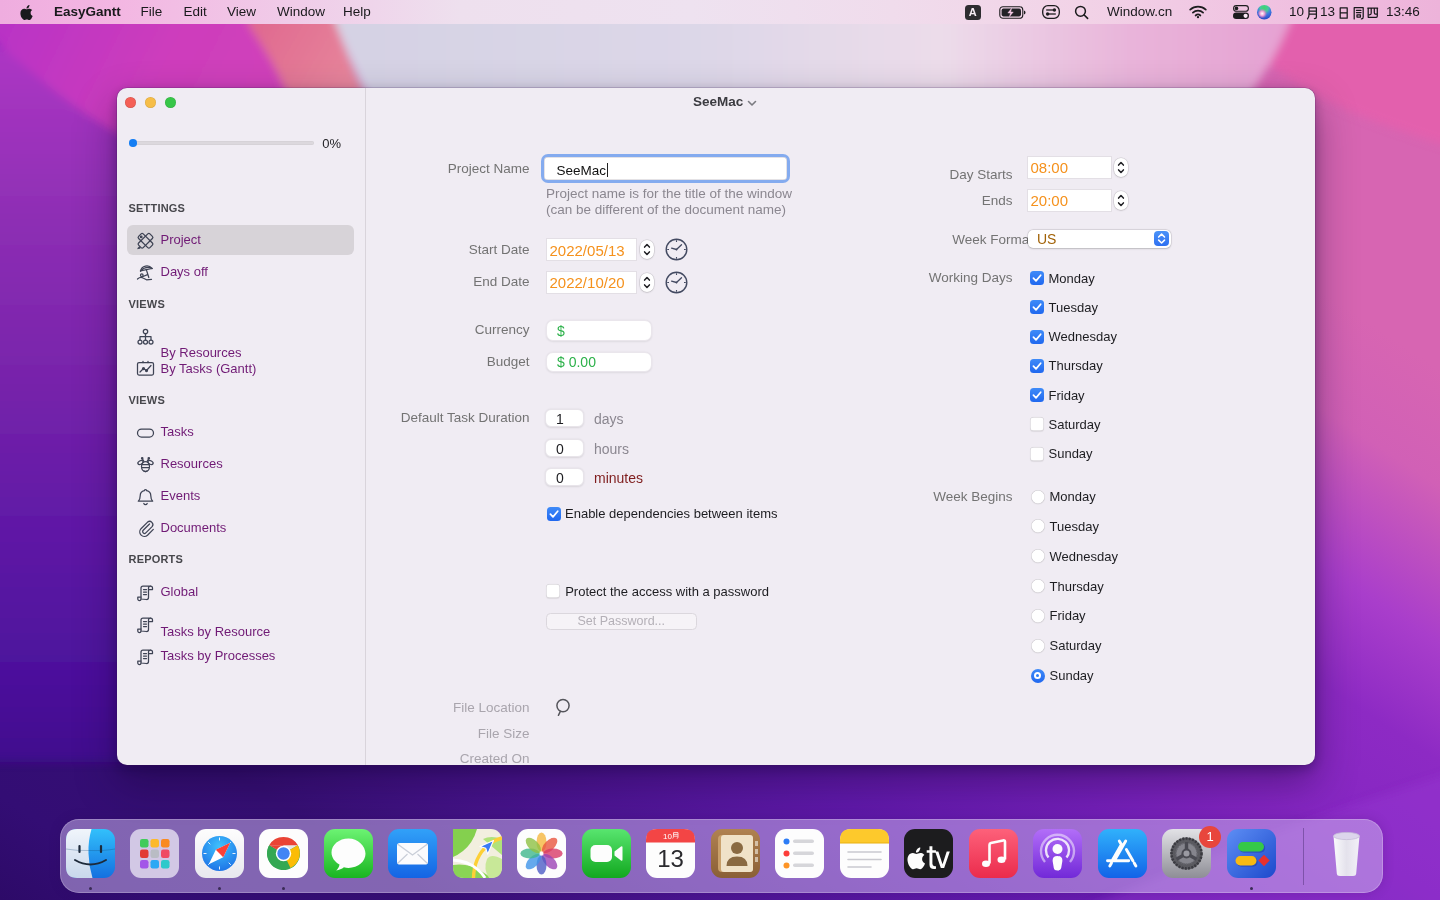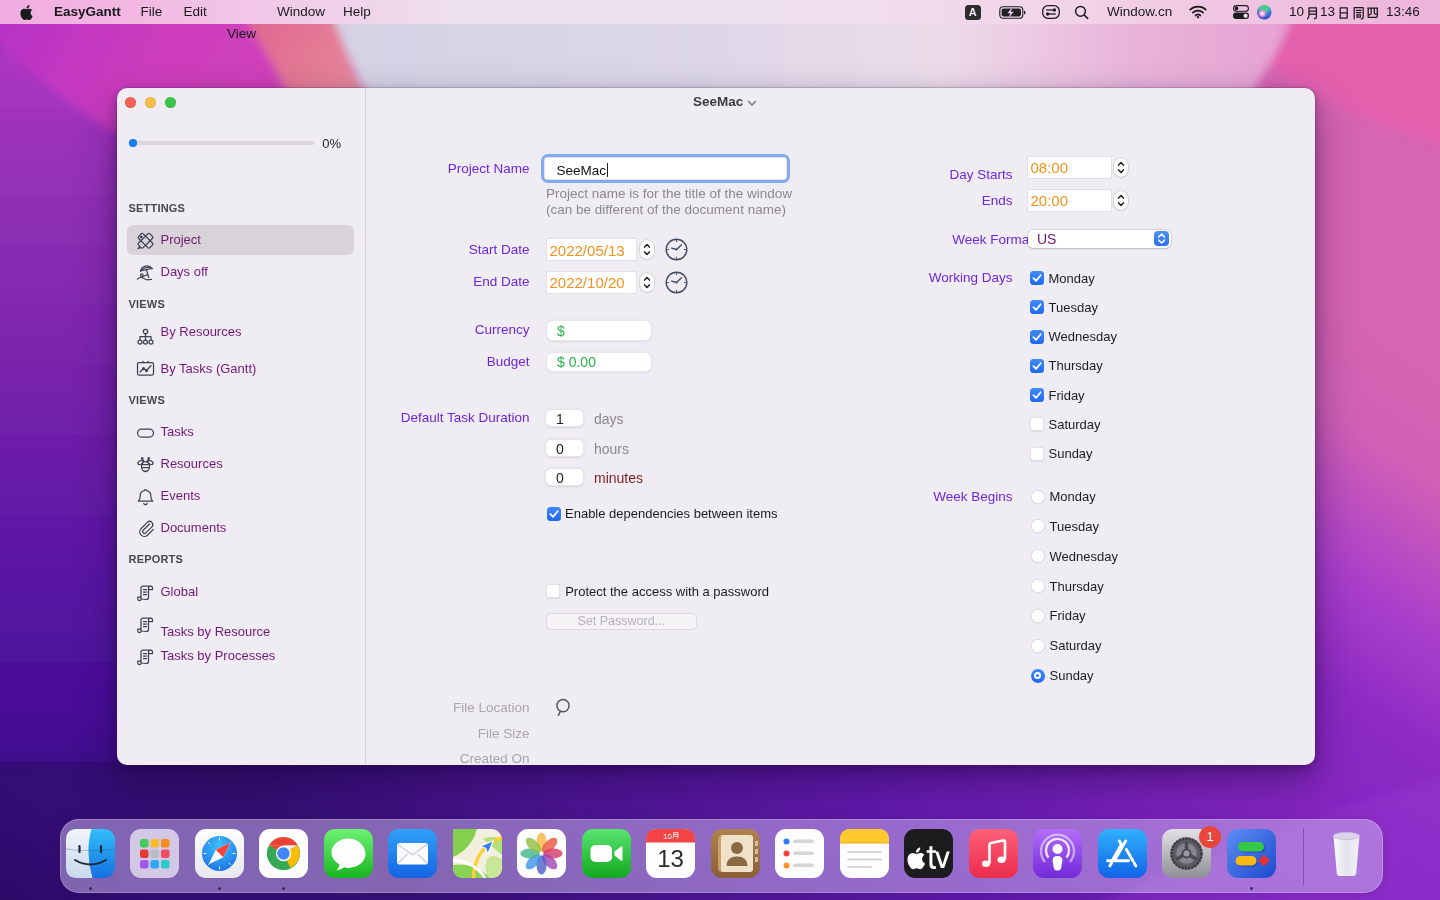--- a/index.html
+++ b/index.html
@@ -13,21 +13,21 @@
  display:flex;align-items:center;font-size:13.5px;color:#19191c;}
 .mitem{position:absolute;top:0;height:24px;line-height:24px;white-space:nowrap;}
 
 #win{position:absolute;left:117px;top:88px;width:1198px;height:677px;background:#f0ecf3;border-radius:10px;z-index:10;
  box-shadow:0 0 0 0.5px rgba(60,20,90,.35), 0 18px 42px rgba(22,2,52,.42), 0 4px 12px rgba(20,0,50,.3);}
 #sidebar{position:absolute;left:0;top:0;width:249px;height:677px;border-right:1px solid #d9d4db;}
 .shead{position:absolute;font-size:11px;font-weight:bold;color:#47474c;letter-spacing:.2px;}
 .srow{position:absolute;left:43.5px;font-size:13px;color:#701a75;white-space:nowrap;}
 .sicon{position:absolute;left:18px;width:21px;height:21px;}
 
-.lbl{position:absolute;font-size:13.5px;color:#6d28d9;white-space:nowrap;text-align:right;}
+.lbl{position:absolute;font-size:13.5px;color:#737373;white-space:nowrap;text-align:right;}
 .glbl{position:absolute;font-size:13.5px;color:#a9a5ad;white-space:nowrap;text-align:right;}
 .fld{position:absolute;background:#fff;border:1px solid #e3dfe5;}
 .stepper{position:absolute;width:14px;height:19px;background:#fff;border-radius:7px;box-shadow:0 0 0 .5px rgba(0,0,0,.12),0 .5px 2px rgba(0,0,0,.18);}
 .chk{position:absolute;width:14px;height:14px;border-radius:3.5px;}
 .chk.on{background:linear-gradient(#3f8bf8,#2068ef);}
 .chk.off{background:#fff;box-shadow:inset 0 0 0 .5px #c9c5cc,0 .5px 1px rgba(0,0,0,.08);}
 .radio{position:absolute;width:14px;height:14px;border-radius:50%;}
 .radio.off{background:#fff;box-shadow:inset 0 0 0 .5px #c9c5cc,0 .5px 1px rgba(0,0,0,.08);}
 .clabel{position:absolute;font-size:13px;color:#1d1d21;white-space:nowrap;}
 .orange{color:#f5911c;}
@@ -97,21 +97,21 @@
 </g>
 </svg>
 
 <div id="menubar">
     <svg class="abs" style="left:20px;top:4.5px" width="13" height="15" viewBox="0 0 814 1000">
       <path fill="#1a1a1c" d="M788.1 340.9c-5.8 4.5-108.2 62.2-108.2 190.5 0 148.4 130.3 200.9 134.2 202.2-.6 3.2-20.7 71.9-68.7 141.9-42.8 61.6-87.5 123.1-155.5 123.1s-85.5-39.5-164-39.5c-76.5 0-103.7 40.8-165.9 40.8s-105.6-57-155.5-127C46.7 790.7 0 663 0 541.8c0-194.4 126.4-297.5 250.8-297.5 66.1 0 121.2 43.4 162.7 43.4 39.5 0 101.1-46 176.3-46 28.5 0 130.9 2.6 198.3 99.2zm-234-181.5c31.1-36.9 53.1-88.1 53.1-139.3 0-7.1-.6-14.3-1.9-20.1-50.6 1.9-110.8 33.7-147.1 75.8-28.5 32.4-55.1 83.6-55.1 135.5 0 7.8 1.3 15.6 1.9 18.1 3.2.6 8.4 1.3 13.6 1.3 45.4 0 102.5-30.4 135.5-71.3z"></path>
     </svg>
     <span class="mitem" style="left:54px;font-weight:bold;">EasyGantt</span>
     <span class="mitem" style="left:140.5px;">File</span>
     <span class="mitem" style="left:183.5px;">Edit</span>
-    <span class="mitem" style="left:227px;margin-top:22px;">View</span>
+    <span class="mitem" style="left:227px;">View</span>
     <span class="mitem" style="left:277px;">Window</span>
     <span class="mitem" style="left:343px;">Help</span>
     <span class="abs" style="left:965px;top:5px;width:15.5px;height:14.5px;background:#2d2d30;border-radius:3.5px;color:#f7eef5;font-size:11px;font-weight:bold;text-align:center;line-height:14.5px">A</span>
     <svg class="abs" style="left:999px;top:5.5px" width="28" height="13" viewBox="0 0 28 13">
       <rect x="0.8" y="0.8" width="23" height="11.4" rx="3.2" fill="none" stroke="#1c1c1e" stroke-width="1.1"></rect>
       <rect x="2.6" y="2.6" width="19.4" height="7.8" rx="1.8" fill="#222226"></rect>
       <path d="M25 4.4 v4.2 a2.2 2.2 0 0 0 0-4.2z" fill="#1c1c1e"></path>
       <path d="M12.6 2.2 L8.8 7 h2.6 l-1 3.8 L14.3 6 h-2.6 z" fill="#f4c9e6" stroke="#f4c9e6" stroke-width="0.4"></path>
     </svg>
     <svg class="abs" style="left:1042px;top:4.8px" width="18" height="14" viewBox="0 0 18 14">
@@ -211,21 +211,21 @@
       <div class="shead" style="left:11.5px;top:209.8px">VIEWS</div>
       <svg class="sicon" style="top:237.7px" viewBox="0 0 21 20">
         <g stroke="#3e4354" stroke-width="1.25" fill="none" stroke-linecap="round" stroke-linejoin="round">
           <circle cx="10.5" cy="5" r="2.2"></circle>
           <circle cx="5" cy="15.5" r="2"></circle>
           <circle cx="10.5" cy="15.5" r="2"></circle>
           <circle cx="16" cy="15.5" r="2"></circle>
           <path d="M10.5 7.2 V10 M10.5 10 H5 V13.5 M10.5 10 V13.5 M10.5 10 H16 V13.5"></path>
         </g>
       </svg>
-      <div class="srow" style="top:236px">By Resources</div>
+      <div class="srow" style="top:257px">By Resources</div>
       <svg class="sicon" style="top:270.0px" viewBox="0 0 21 20">
         <g stroke="#3e4354" stroke-width="1.25" fill="none" stroke-linecap="round" stroke-linejoin="round">
           <rect x="2.5" y="4" width="16" height="12.5" rx="1.5"></rect>
           <path d="M5 13.5 l3.5-3.5 3 2 4.5-5"></path>
           <circle cx="8.5" cy="10" r="1"></circle>
           <circle cx="11.5" cy="12" r="1"></circle>
           <path d="M8 4 V2.8 M13 4 V2.8"></path>
         </g>
       </svg>
       <div class="srow" style="top:272.5px">By Tasks (Gantt)</div>
@@ -371,21 +371,21 @@
       </div>
       <div class="fld" style="left:909.5px;top:100.55px;width:85px;height:23.5px;"></div>
       <div class="abs orange" style="left:913.5px;top:104.3px;font-size:15px;">20:00</div>
       <div class="stepper" style="left:997px;top:102.8px">
         <svg width="14" height="19" viewBox="0 0 14 19">
           <path d="M4.6 7.1 L7 4.5 L9.4 7.1" fill="none" stroke="#222226" stroke-width="1.5" stroke-linejoin="round" stroke-linecap="round"></path>
           <path d="M4.6 11.9 L7 14.5 L9.4 11.9" fill="none" stroke="#222226" stroke-width="1.5" stroke-linejoin="round" stroke-linecap="round"></path>
         </svg>
       </div>
       <div class="abs" style="left:911px;top:141.5px;width:142.5px;height:18.5px;background:#fff;border-radius:5px;box-shadow:0 0 0 .5px rgba(0,0,0,.13),0 .5px 2px rgba(0,0,0,.16)"></div>
-<div class="abs" style="left:920px;top:143px;font-size:14px;color:#701a75">US</div>
+<div class="abs" style="left:920px;top:143px;font-size:14px;color:#a16207">US</div>
 <div class="abs" style="left:1037px;top:143.2px;width:15.2px;height:15.2px;border-radius:4px;background:linear-gradient(#4b93f8,#2e70f1)">
 <svg width="15.2" height="15.2" viewBox="0 0 15 15">
           <path d="M4.6 6 L7.5 3.1 L10.4 6 M4.6 9 L7.5 11.9 L10.4 9" fill="none" stroke="#fff" stroke-width="1.5" stroke-linecap="round" stroke-linejoin="round"></path>
         </svg>
       </div>
       <div class="chk on" style="left:912.5px;top:183.0px">
         <svg width="14" height="14" viewBox="0 0 14 14">
           <path d="M3.4 7.2 L6 9.9 L10.7 4.2" fill="none" stroke="#fff" stroke-width="1.7" stroke-linecap="round" stroke-linejoin="round"></path>
         </svg>
       </div>

